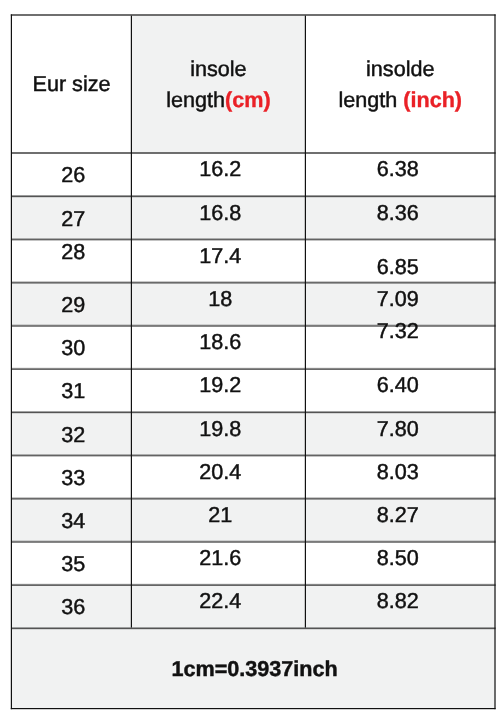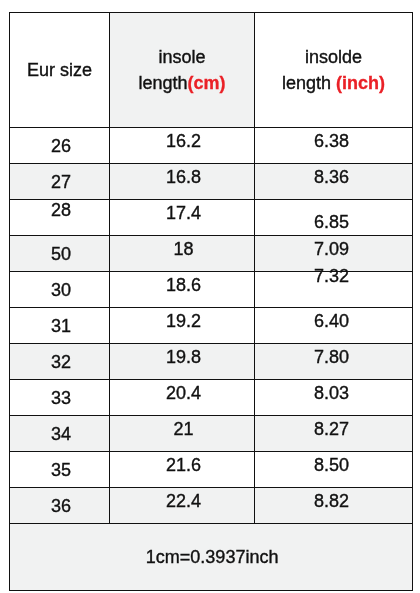--- a/index.html
+++ b/index.html
@@ -41,21 +41,21 @@
   .col-inch { left: 254.5px; width: 158.1px; }
   .col-all  { left: 9.7px;   width: 402.9px; }
   .row-head { top: 12.5px;  height: 114.9px; }
   .row-foot { top: 523.4px; height: 67px; }
 
   
   .v-eur  { position: relative; left: 1.5px; top: 1.5px; }
   .v-cm   { position: relative; left: 1.5px; top: -3px; }
   .v-inch { position: relative; left: -2px;  top: -3px; }
   .eur-head { position: relative; top: 1.4px; }
-  .foot-text { position: relative; left: 1px; top: 1px; }
+  .foot-text { position: relative; left: 1px; top: 1px; font-weight: bold; }
   .hdr-stack { position: relative; top: 1.4px; }
   .hdr-stack .l1 { display: block; }
   .hdr-stack .l2 { display: block; margin-top: 6.1px; }
 
   .hline, .vline { position: absolute; background: #111111; }
   .red { color: #ea2127; font-weight: bold; -webkit-text-stroke: 0.3px #ea2127; }
 </style>
 </head>
 <body>
 
@@ -104,21 +104,21 @@
         <span class="v-eur">28</span>
       </div>
     <div class="cell col-cm" style="top: 199.4px; height: 36px;">
         <span class="v-cm">17.4</span>
       </div>
     <div class="cell col-inch" style="top: 199.4px; height: 36px; align-items: flex-end;">
         <span class="v-inch">6.85</span>
       </div>
 
     <div class="cell col-eur shade" style="top: 235.4px; height: 36px;">
-        <span class="v-eur">50</span>
+        <span class="v-eur">29</span>
       </div>
     <div class="cell col-cm shade" style="top: 235.4px; height: 36px;">
         <span class="v-cm">18</span>
       </div>
     <div class="cell col-inch shade" style="top: 235.4px; height: 36px;">
         <span class="v-inch">7.09</span>
       </div>
 
     <div class="cell col-eur" style="top: 271.4px; height: 36px;">
         <span class="v-eur">30</span>

